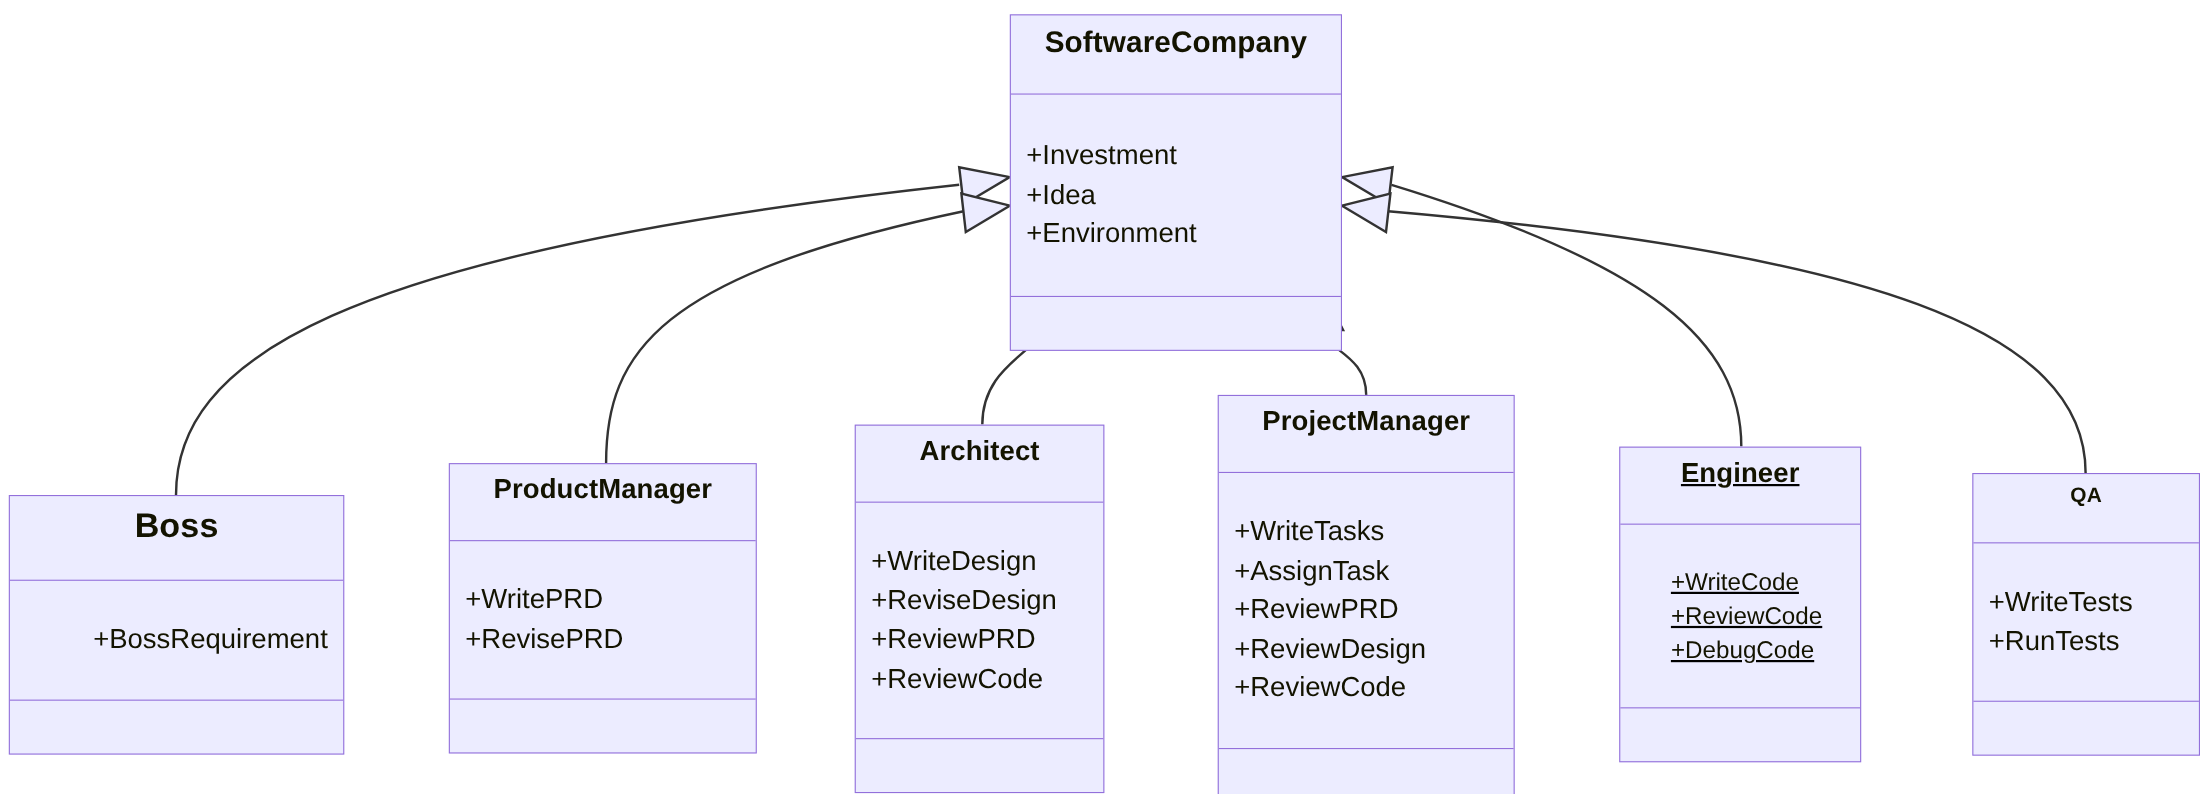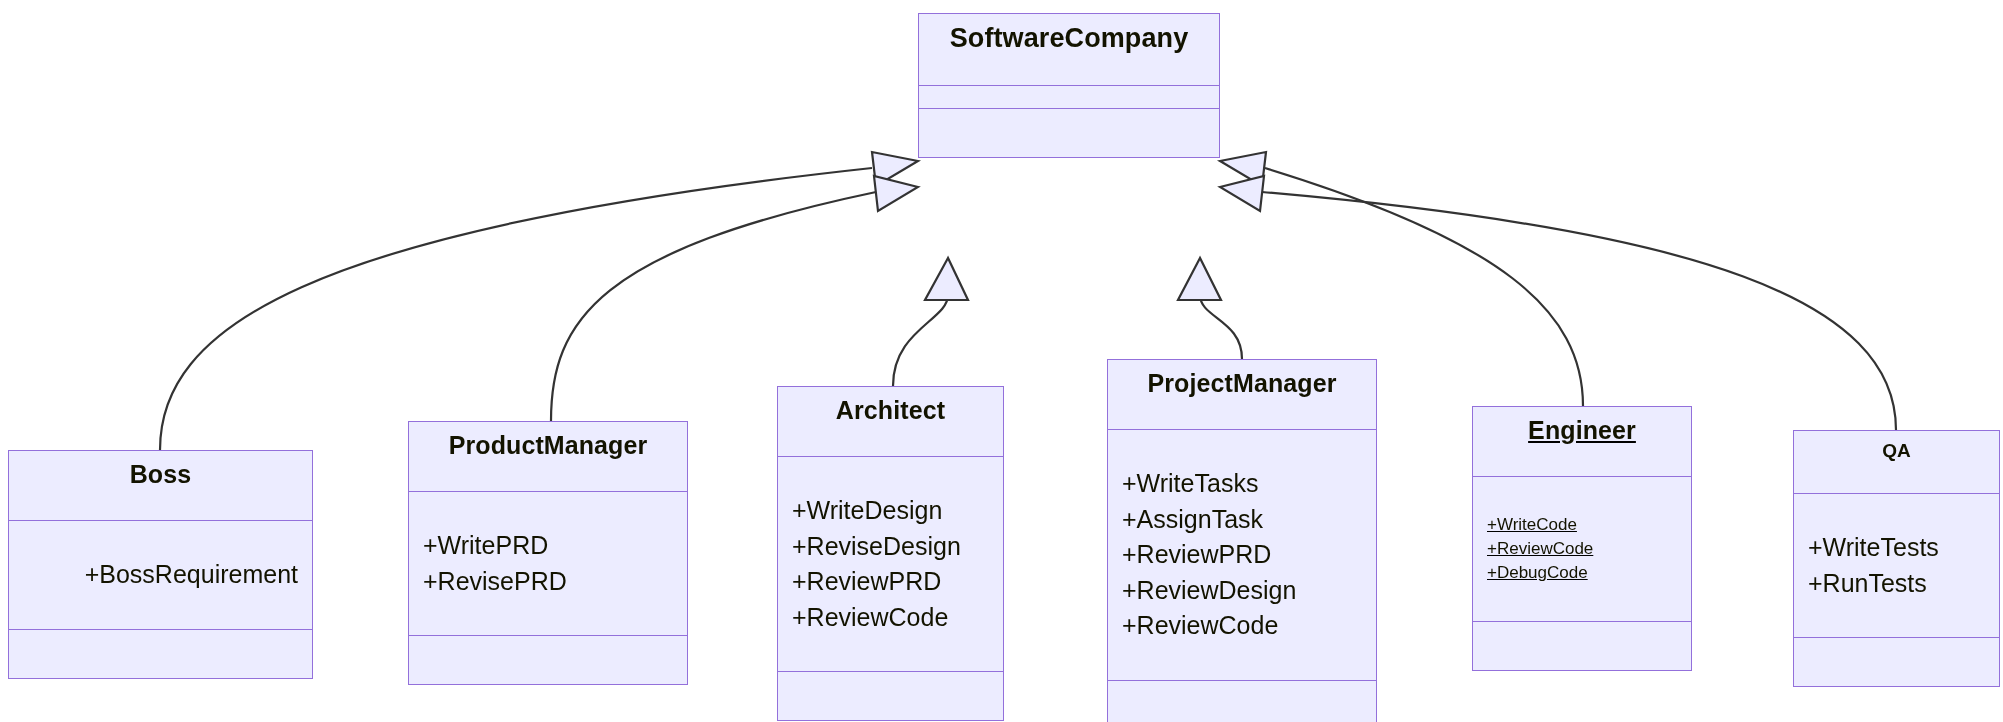--- a/index.html
+++ b/index.html
@@ -70,34 +70,34 @@
   #class-productmanager  { left: 408px;  top: 421px; width: 280px; }
   #class-architect       { left: 777px;  top: 386px; width: 227px; }
   #class-projectmanager  { left: 1107px; top: 359px; width: 270px; }
   #class-engineer        { left: 1472px; top: 406px; width: 220px; text-decoration: underline; }
   #class-qa              { left: 1793px; top: 430px; width: 207px; }
 
   #class-softwarecompany .class-title { font-size: 27px; }
   #class-softwarecompany .member-row  { font-size: 25px; }
   #class-softwarecompany .members     { padding: 16px 14px; }
 
-  #class-boss .class-title            { font-size: 25px; }
+  #class-boss .class-title            { font-size: 31px; }
   #class-boss .member-row             { font-size: 25px; text-align: right; }
 
   #class-productmanager .class-title  { font-size: 25px; }
   #class-productmanager .member-row   { font-size: 25px; }
 
   #class-architect .class-title       { font-size: 25px; }
   #class-architect .member-row        { font-size: 25px; }
 
   #class-projectmanager .class-title  { font-size: 25px; }
   #class-projectmanager .member-row   { font-size: 25px; }
 
   #class-engineer .class-title        { font-size: 25px; }
-  #class-engineer .member-row         { font-size: 17px; }
+  #class-engineer .member-row         { font-size: 22px; margin-left: 32px; }
 
   #class-qa .class-title              { font-size: 19px; }
   #class-qa .member-row               { font-size: 25px; }
 </style>
 </head>
 <body>
 
 <div id="diagram-root">
 
   <svg id="edge-layer" viewBox="0 0 2003 722" width="2003" height="722" xmlns="http://www.w3.org/2000/svg">
@@ -129,20 +129,25 @@
 
     <g>
       <path d="M 1896 430 C 1896 300 1700 230 1262 192" fill="none" stroke="#333333" stroke-width="2.2"></path>
       <polygon points="1220,187 1264,176 1260,211" fill="#ececff" stroke="#333333" stroke-width="2.2" stroke-linejoin="miter"></polygon>
     </g>
   </svg>
 
   <div class="uml-class" id="class-softwarecompany">
     <div class="class-title">SoftwareCompany</div>
     <div class="divider"></div>
+    <div class="members">
+      <div class="member-row">+Investment</div>
+      <div class="member-row">+Idea</div>
+      <div class="member-row">+Environment</div>
+    </div>
     <div class="divider"></div>
     <div class="methods-empty"></div>
   </div>
 
   <div class="uml-class" id="class-boss">
     <div class="class-title">Boss</div>
     <div class="divider"></div>
     <div class="members">
       <div class="member-row">+BossRequirement</div>
     </div>

